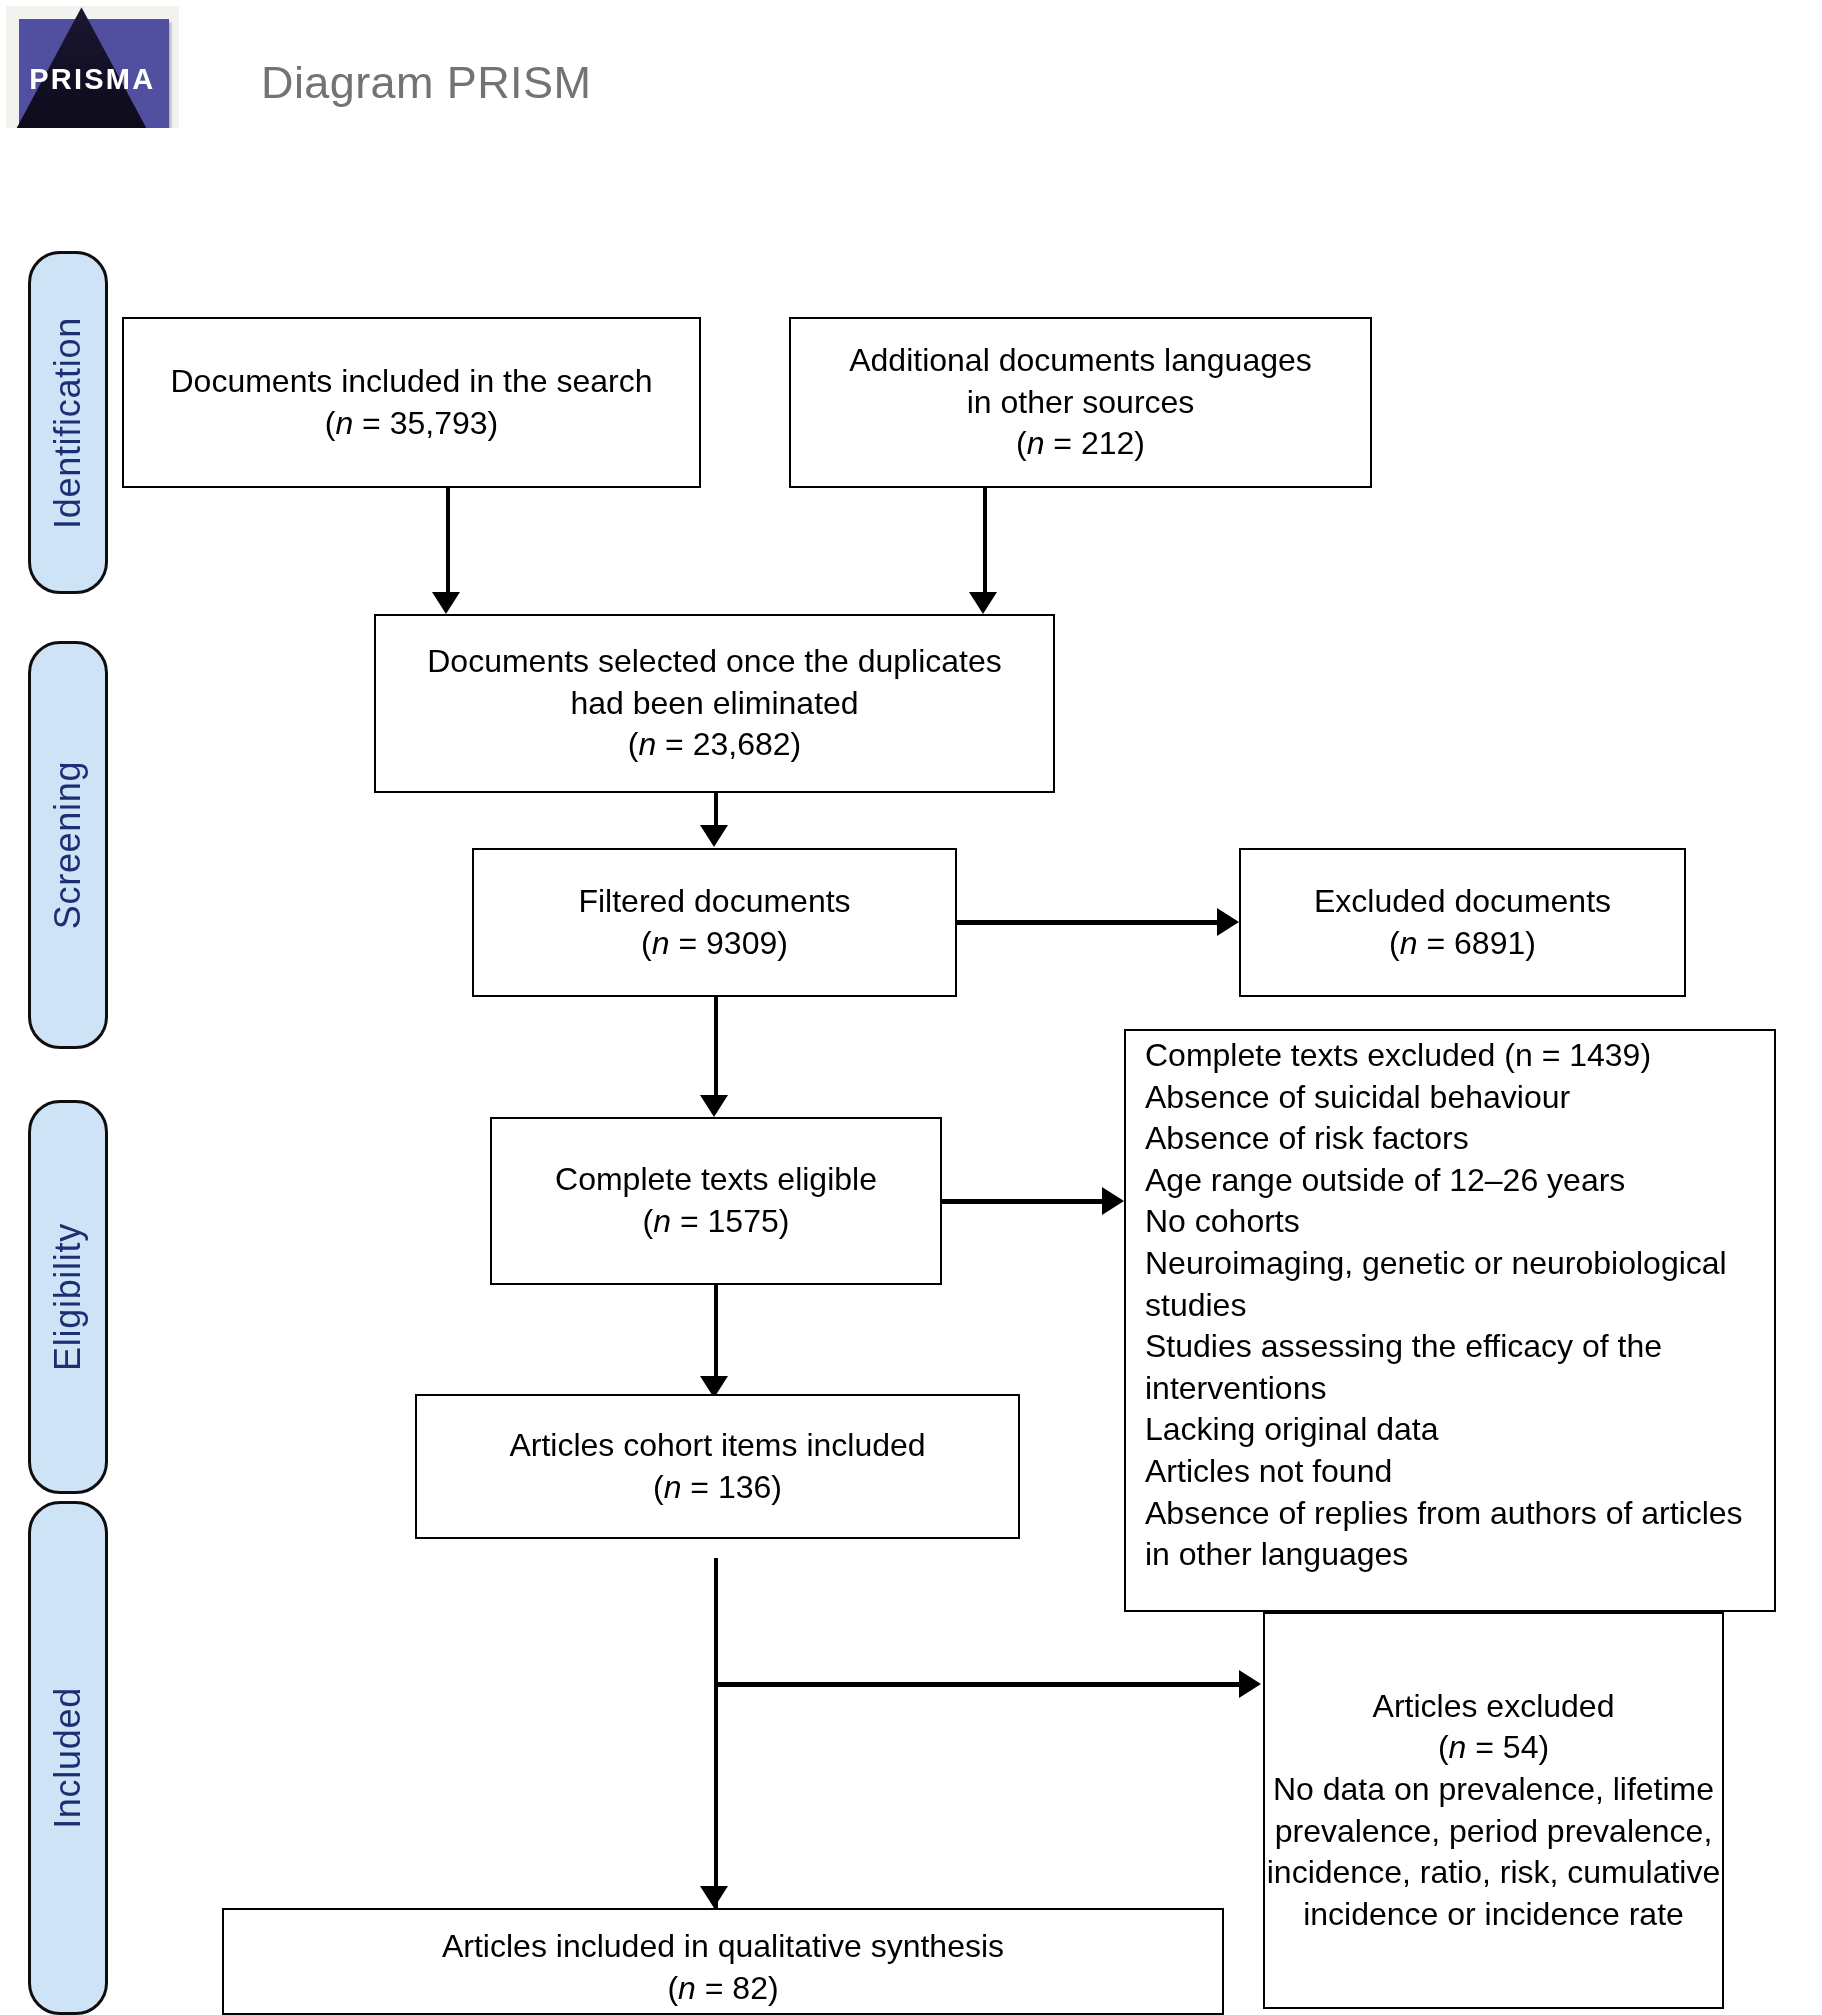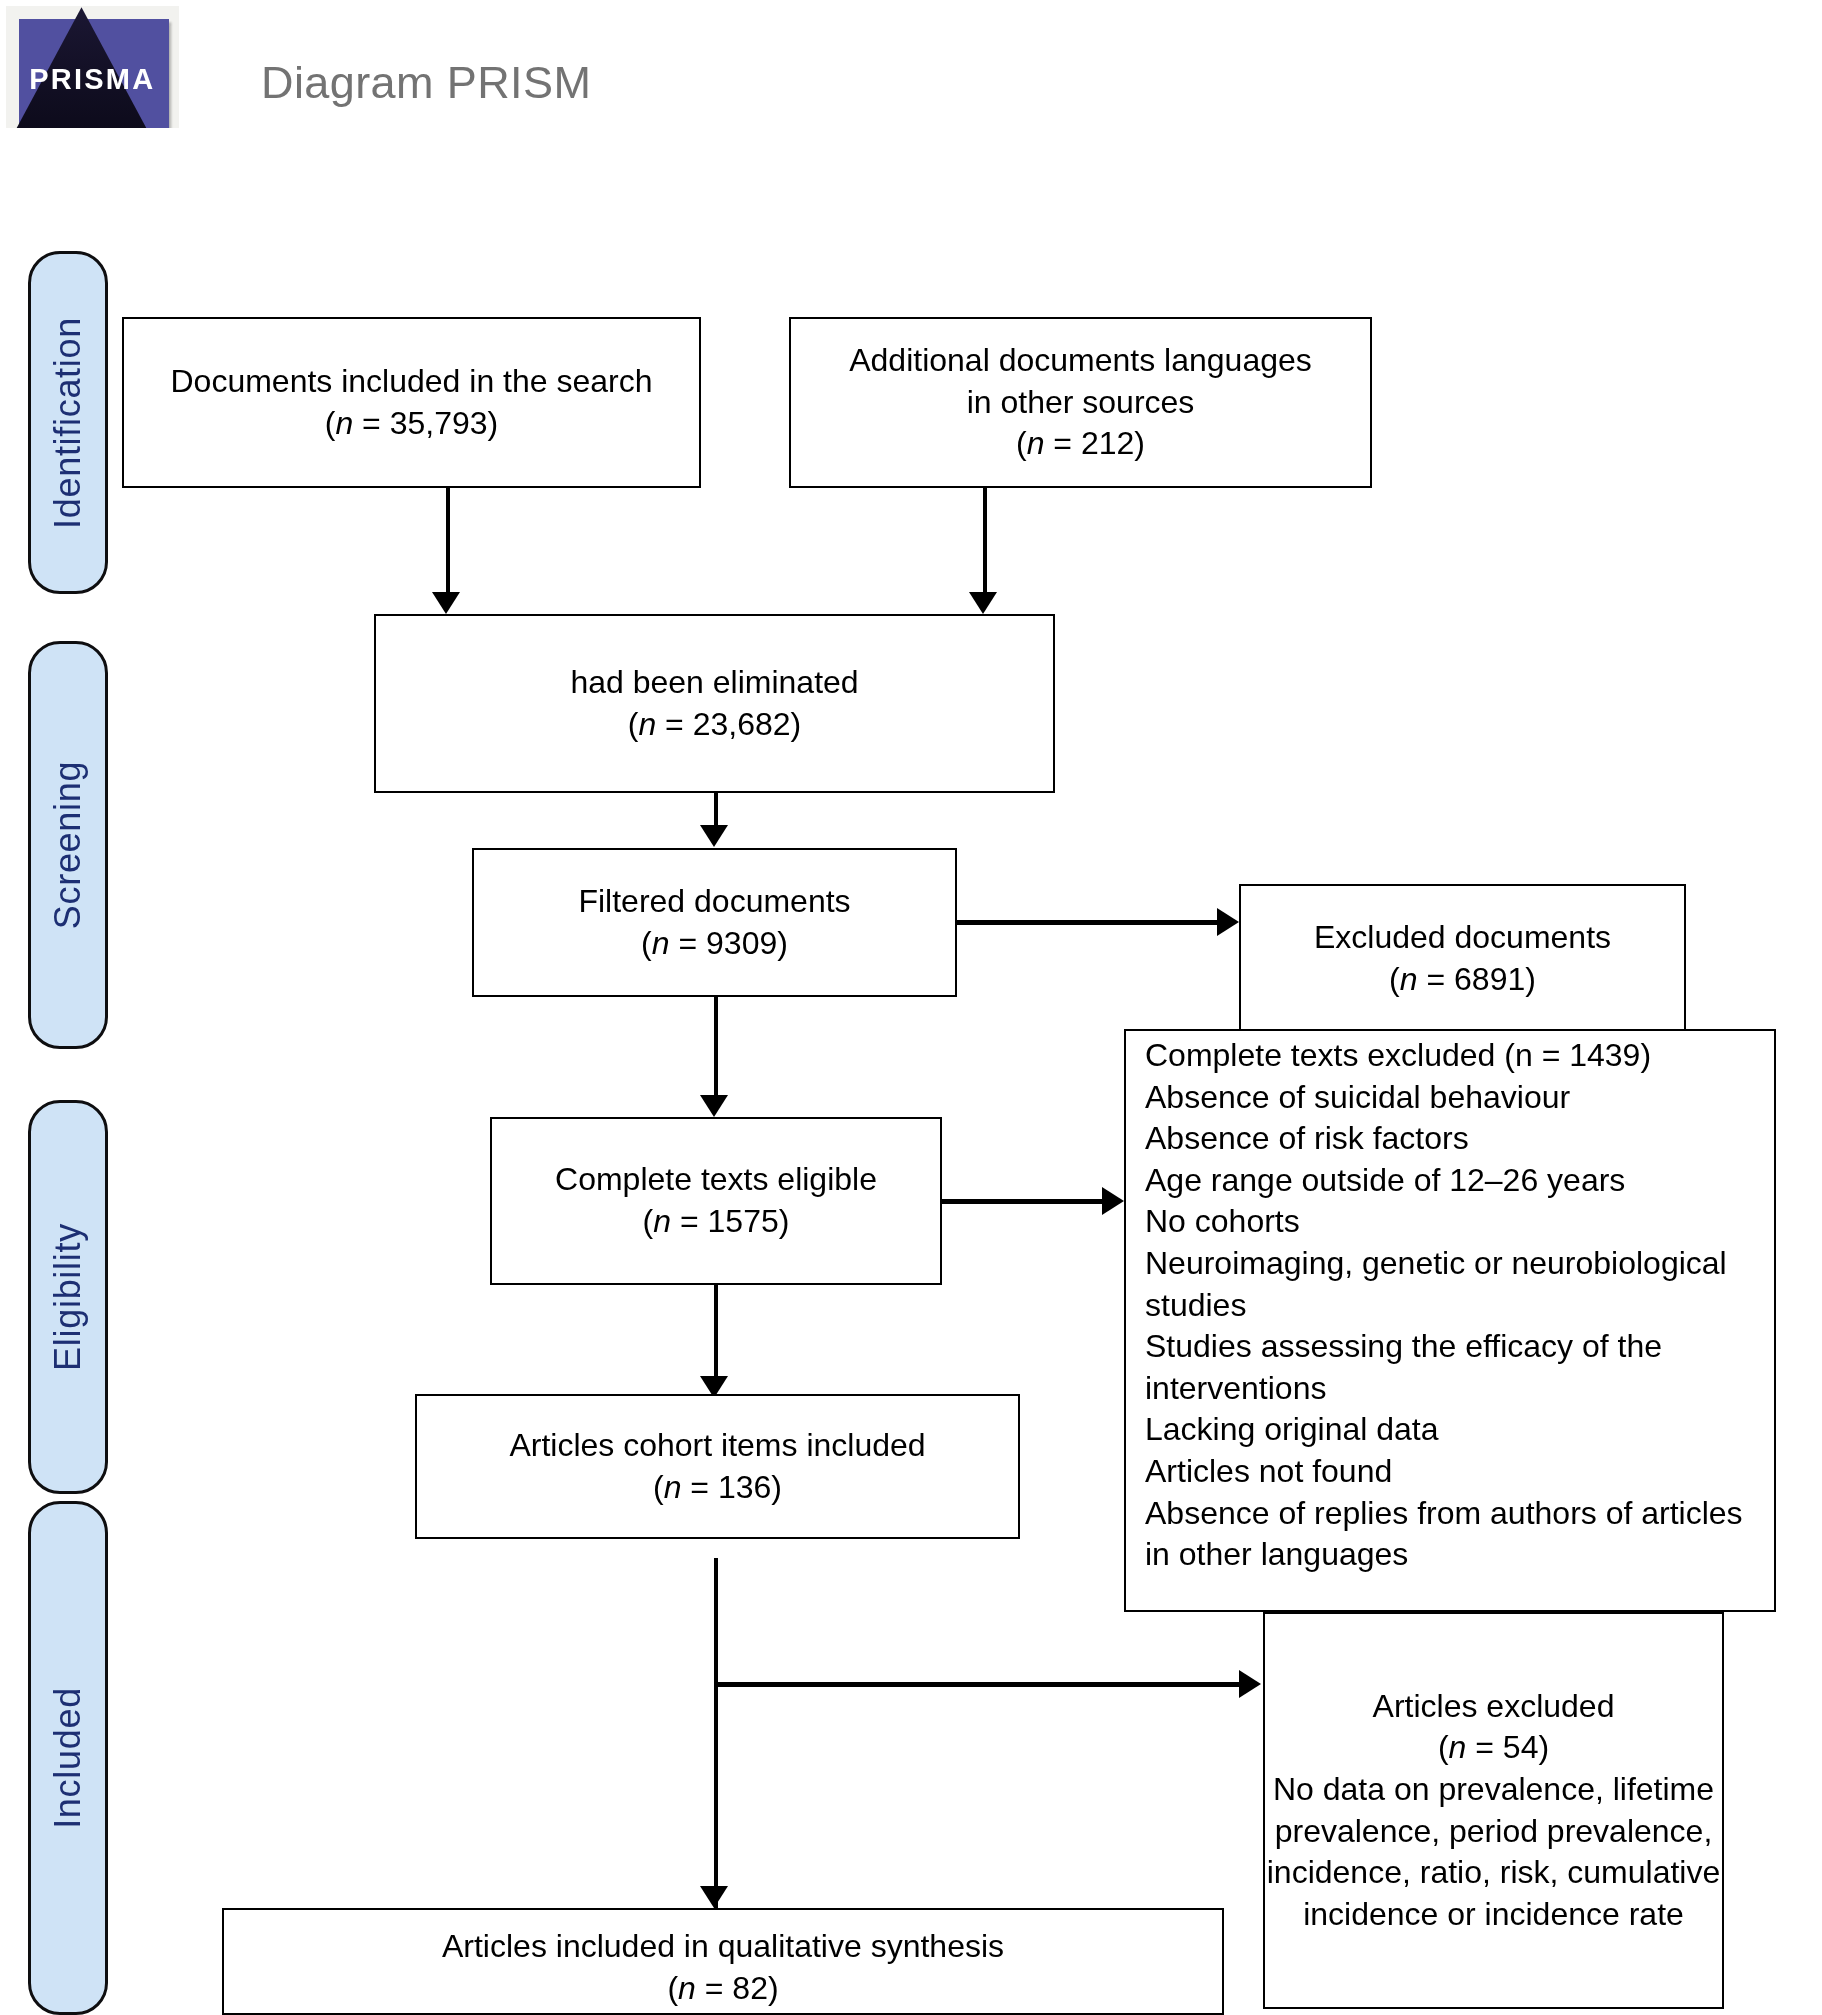--- a/index.html
+++ b/index.html
@@ -167,36 +167,37 @@
     <div class="line"><span>(</span><span class="n-italic">n</span><span> = 212)</span></div>
   </div>
 
   <div class="vline" style="left:446px;top:488px;height:111px;"></div>
   <div class="arrow-down" style="left:432px;top:592px;"></div>
 
   <div class="vline" style="left:983px;top:488px;height:111px;"></div>
   <div class="arrow-down" style="left:969px;top:592px;"></div>
 
   <div class="box" style="left:374px;top:614px;width:681px;height:179px;">
+    <div class="line">Documents selected once the duplicates</div>
     <div class="line">had been eliminated</div>
     <div class="line"><span>(</span><span class="n-italic">n</span><span> = 23,682)</span></div>
   </div>
 
   <div class="vline" style="left:714px;top:792px;height:40px;"></div>
   <div class="arrow-down" style="left:700px;top:825px;"></div>
 
   <div class="box" style="left:472px;top:848px;width:485px;height:149px;">
     <div class="line">Filtered documents</div>
     <div class="line"><span>(</span><span class="n-italic">n</span><span> =  9309)</span></div>
   </div>
 
   <div class="hline" style="left:957px;top:920px;width:270px;"></div>
   <div class="arrow-right" style="left:1217px;top:908px;"></div>
 
-  <div class="box" style="left:1239px;top:884px;width:447px;height:149px;">
+  <div class="box" style="left:1239px;top:848px;width:447px;height:149px;">
     <div class="line">Excluded documents</div>
     <div class="line"><span>(</span><span class="n-italic">n</span><span> = 6891)</span></div>
   </div>
 
   <div class="vline" style="left:714px;top:997px;height:106px;"></div>
   <div class="arrow-down" style="left:700px;top:1095px;"></div>
 
   <div class="box" style="left:490px;top:1117px;width:452px;height:168px;">
     <div class="line">Complete texts eligible</div>
     <div class="line"><span>(</span><span class="n-italic">n</span><span> = 1575)</span></div>

